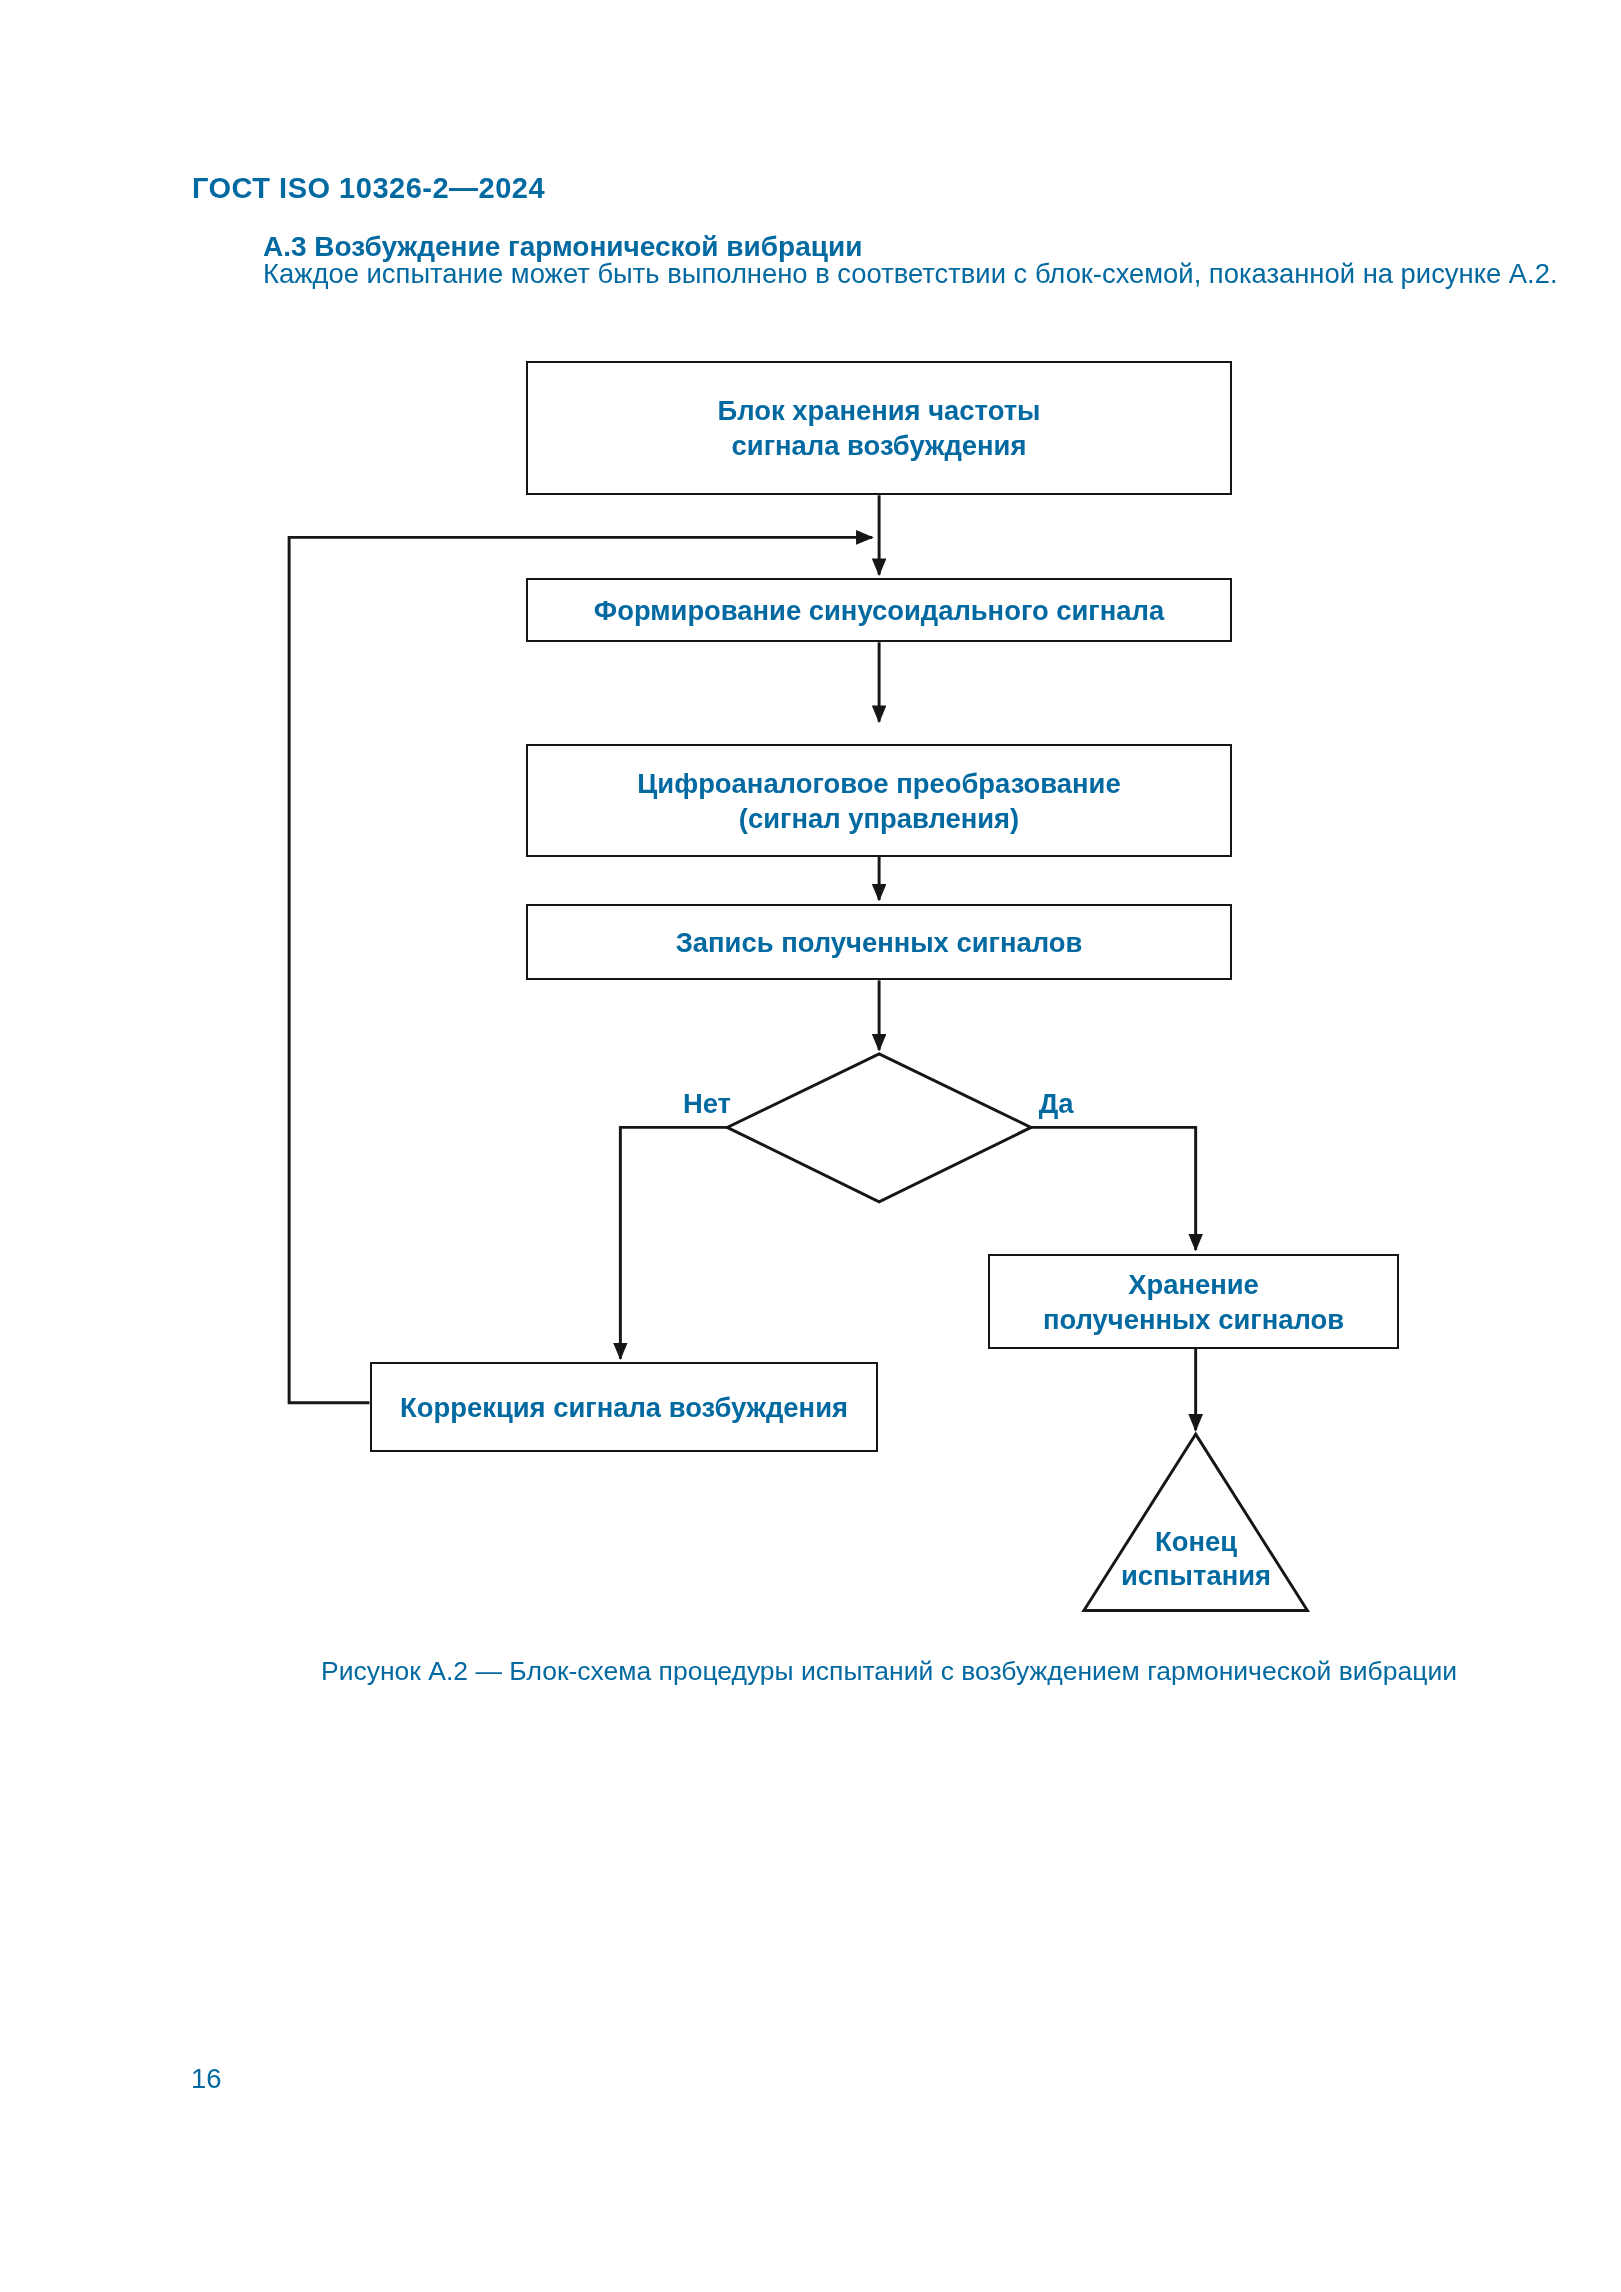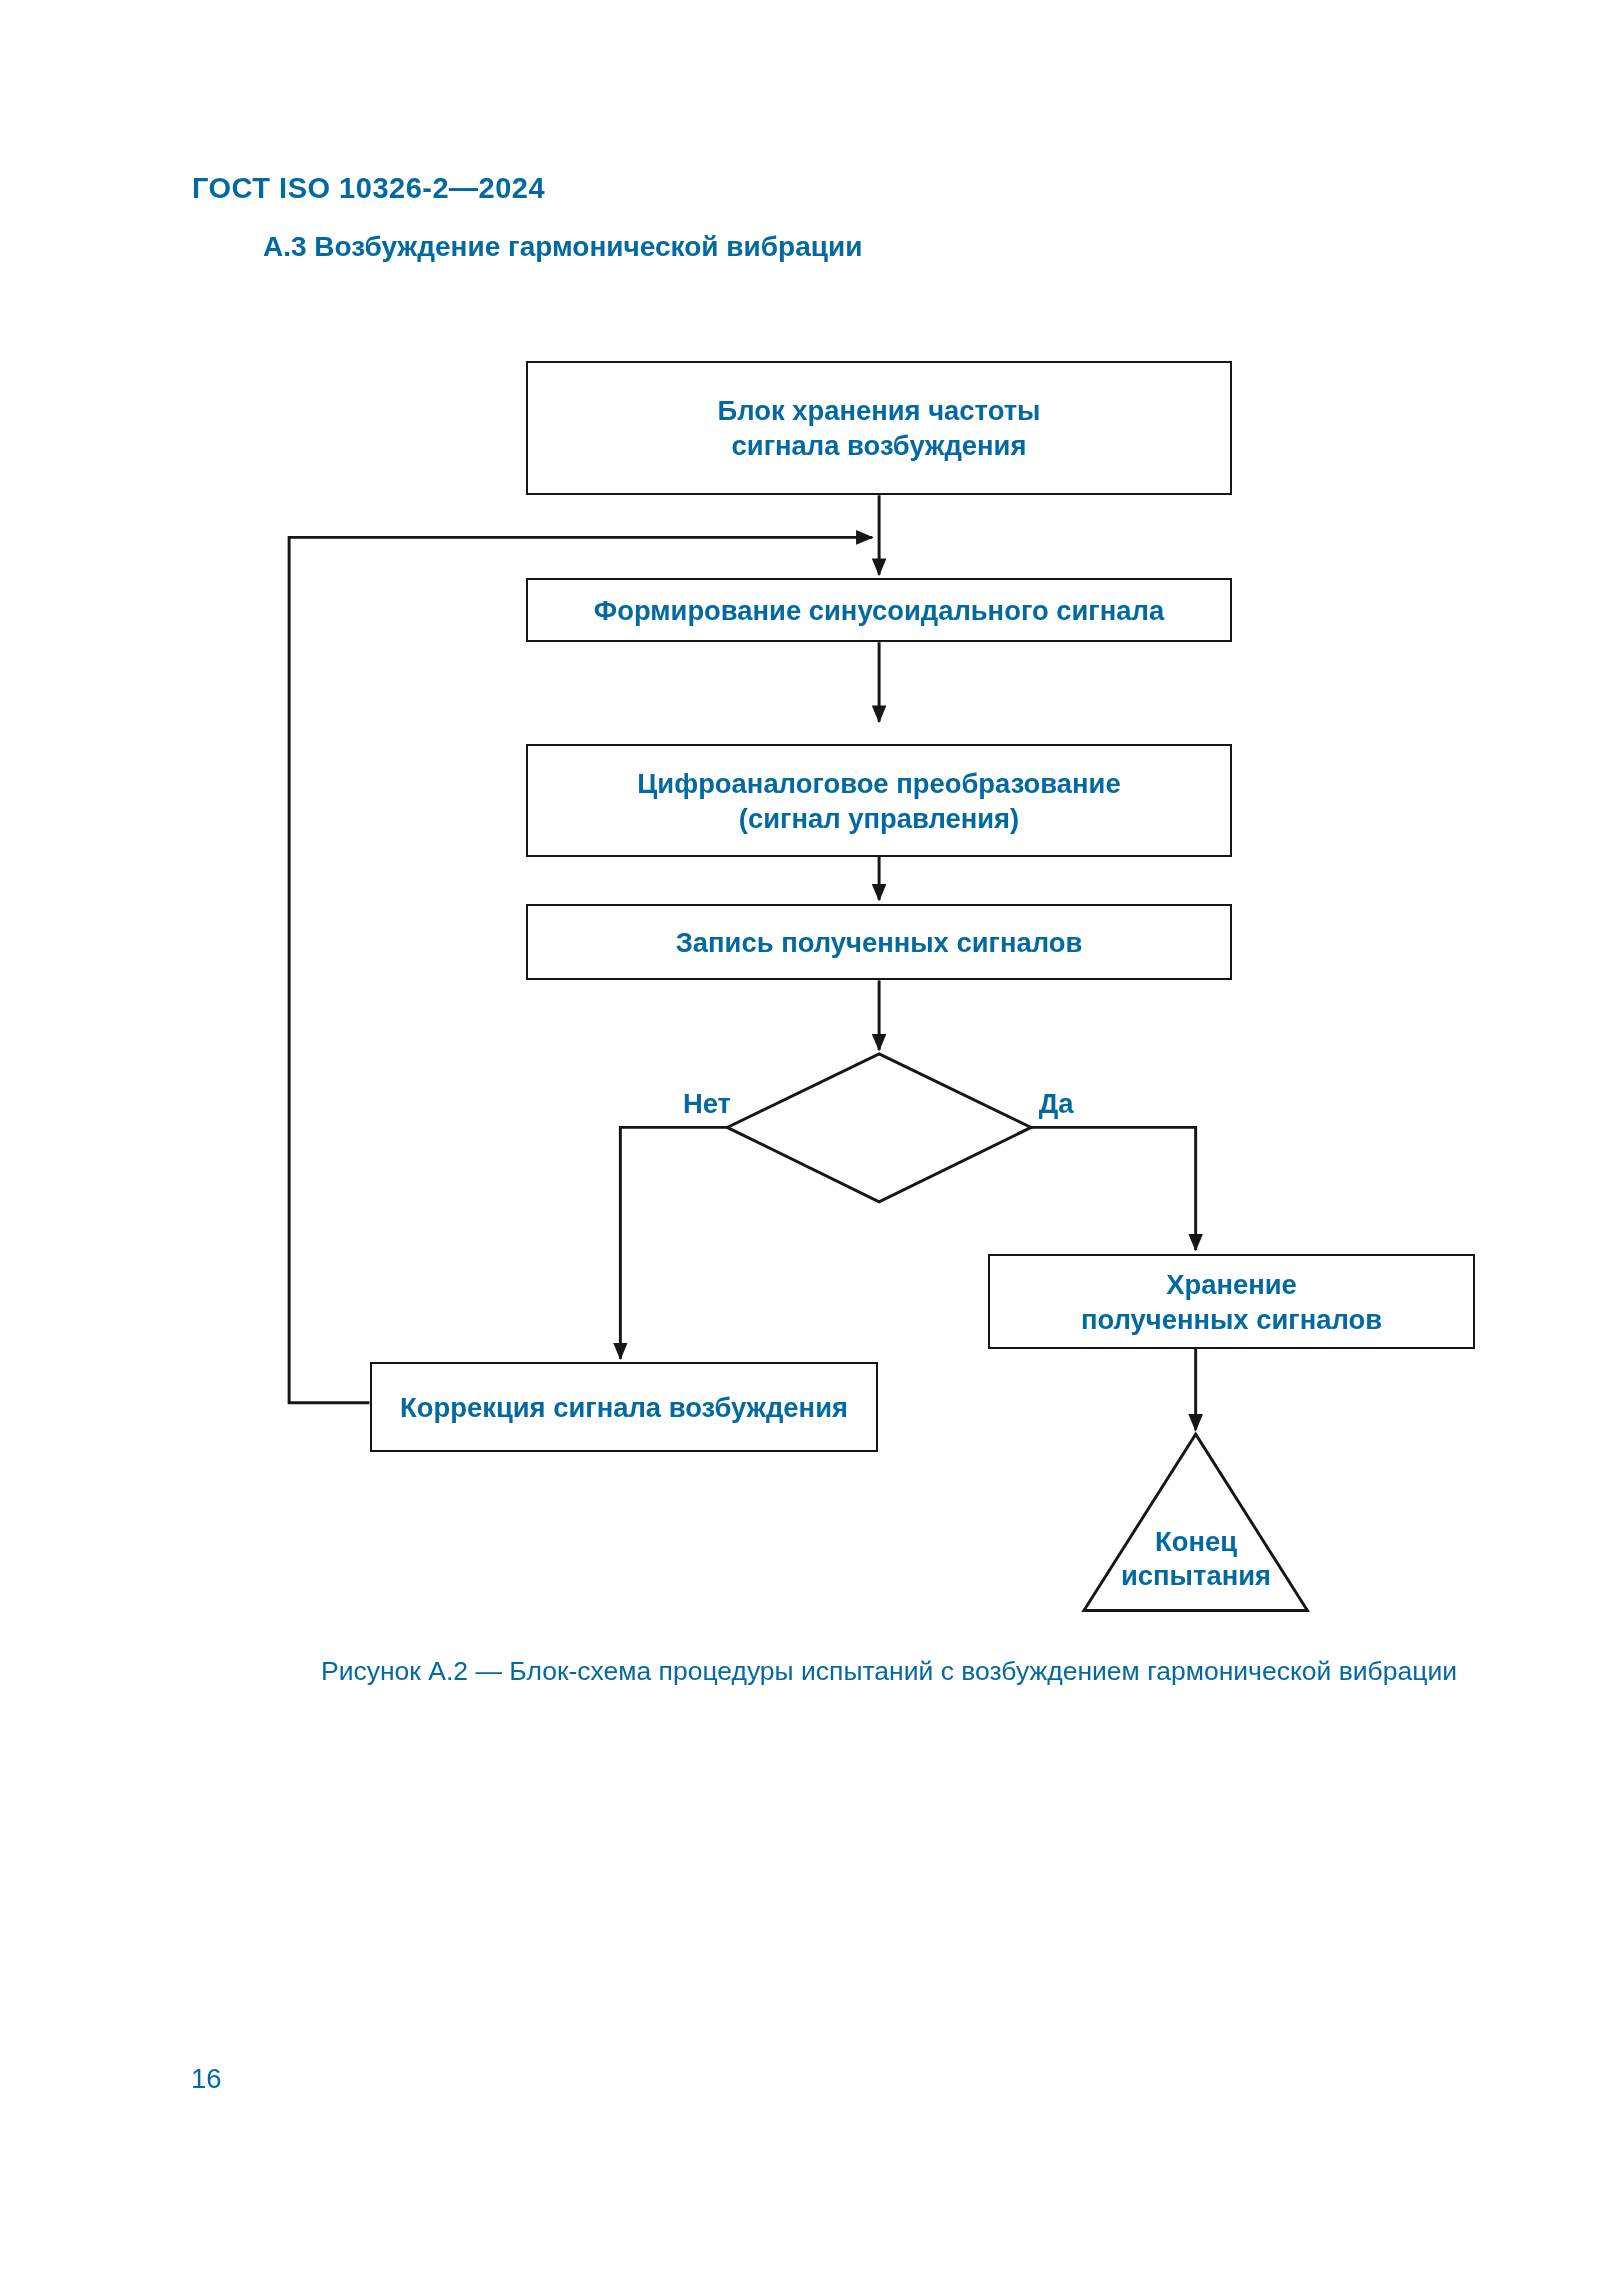--- a/index.html
+++ b/index.html
@@ -45,20 +45,21 @@
     font-size:27.4px; font-weight:400;
   }
 </style>
 </head>
 <body>
 
 <div class="page">
 
   <div class="doc-header">ГОСТ ISO 10326-2—2024</div>
   <div class="sec-heading">А.3 Возбуждение гармонической вибрации</div>
+  <div class="body-par">Каждое испытание может быть выполнено в соответствии с блок-схемой, показанной на рисунке А.2.</div>
 
   <svg class="connectors" width="1621" height="2293" viewBox="0 0 1654 2339" fill="none" stroke="#161616" stroke-width="3">
     <defs>
       <marker id="arrowhead" viewBox="0 0 12 10" refX="11" refY="5" markerWidth="6" markerHeight="5" orient="auto" markerUnits="strokeWidth">
         <path d="M0,0 L12,5 L0,10 z" fill="#161616" stroke="none"></path>
       </marker>
     </defs>
 
     <line x1="897" y1="505" x2="897" y2="586" marker-end="url(#arrowhead)"></line>
 
@@ -84,21 +85,21 @@
   <div class="node" style="left:526px; top:578px; width:706px; height:64px;">Формирование синусоидального сигнала</div>
 
   <div class="node" style="left:526px; top:361px; width:706px; height:134px;">Блок хранения частоты
 сигнала возбуждения</div>
 
   <div class="node" style="left:526px; top:725px; width:706px; height:113px;margin-top:19px;">Цифроаналоговое преобразование
 (сигнал управления)</div>
 
   <div class="node" style="left:526px; top:904px; width:706px; height:76px;">Запись полученных сигналов</div>
 
-  <div class="node" style="left:988px; top:1254px; width:487px; height:95px;">Хранение
+  <div class="node" style="left:988px; top:1254px; width:411px; height:95px;">Хранение
 полученных сигналов</div>
 
   <div class="node" style="left:370px; top:1362px; width:508px; height:90px;">Коррекция сигнала возбуждения</div>
 
 
   <div class="branch-label" style="left:668px; top:1088px;text-align:center;">Нет</div>
   <div class="branch-label" style="left:1017px; top:1088px;">Да</div>
 
   <div class="shape-label" style="left:1088px; top:1525px; width:216px; line-height:34px;">Конец
 испытания</div>

